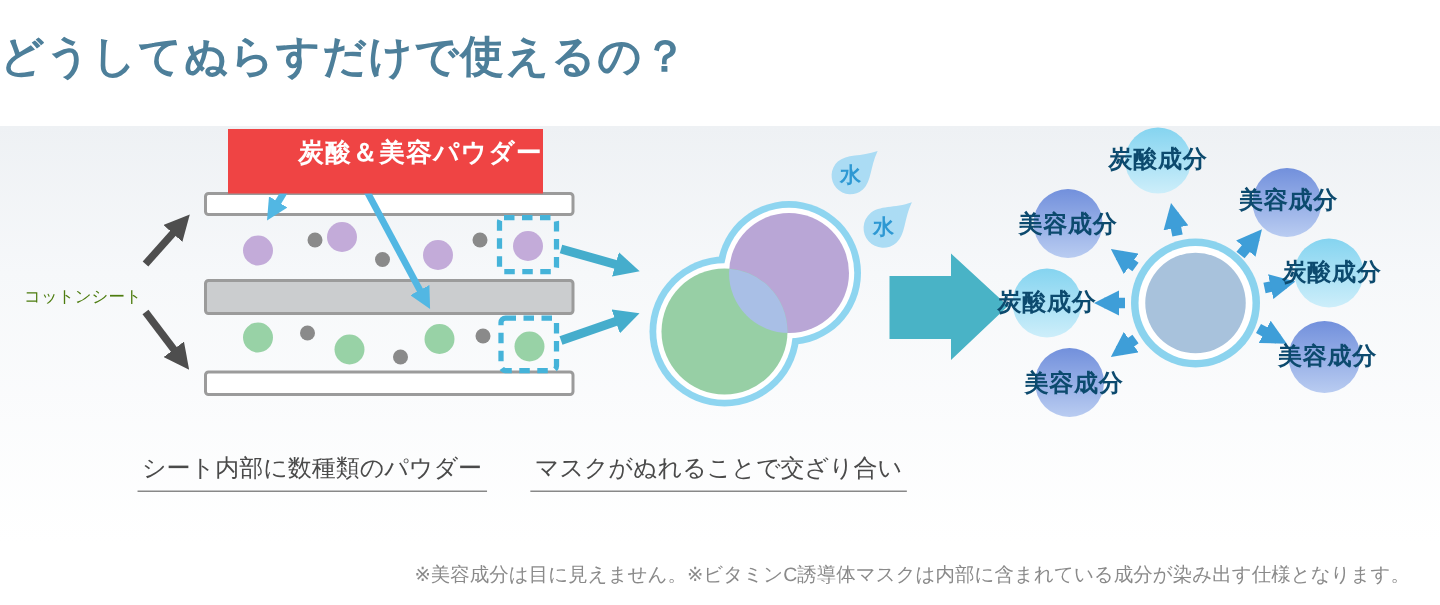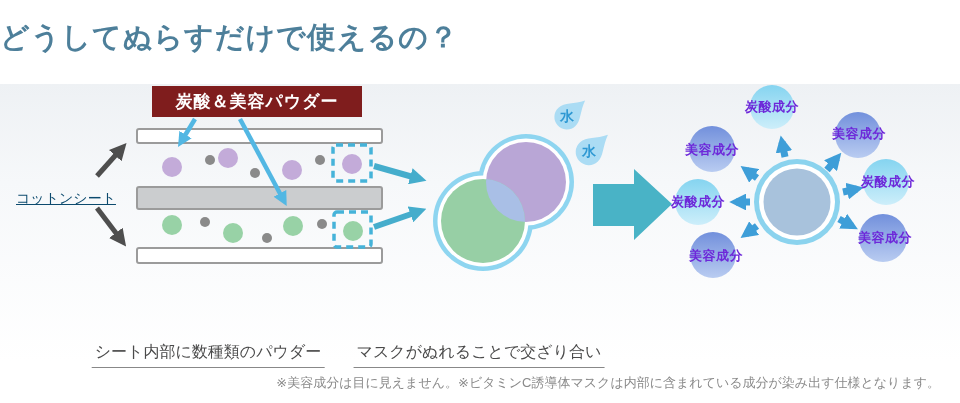--- a/index.html
+++ b/index.html
@@ -3,30 +3,30 @@
 <meta charset="utf-8">
 <style>
   * { margin:0; padding:0; box-sizing:border-box; }
   body { font-family:"Liberation Sans","DejaVu Sans",sans-serif; background:#fff; }
   .canvas { position:relative; width:960px; height:403px; background:#fff; overflow:hidden; }
   .bg-band { position:absolute; left:0; top:84px; width:100%; height:278px;
              background:linear-gradient(180deg,#eef1f4 0%,#f6f8fa 35%,#ffffff 100%); }
   .title { position:absolute; left:0; right:0; top:18px; 
            font-size:29px; font-weight:bold; color:#4d7f9a; letter-spacing:1px; }
   .svg-layer { position:absolute; left:0; top:0; }
-  .powder-label { position:absolute; left:152px; top:86px; width:210px; height:31px;
-                  background:#7f1d1d; color:#fff; font-size:17px; font-weight:bold;
-                  text-align:center; line-height:31px; letter-spacing:1px; }
-  .cotton-label { position:absolute; left:16px; top:190px; font-size:14px; color:#0c4a6e;text-decoration:underline; }
+  .powder-label { position:absolute; left:152px; top:86px; width:210px; height:43px;
+                  background:#ef4444; color:#fff; font-size:17px; font-weight:bold;
+                  text-align:right; line-height:31px; letter-spacing:1px; }
+  .cotton-label { position:absolute; left:16px; top:190px; font-size:11px; color:#4d7c0f; }
   .water { position:absolute; transform:translate(-50%,-50%); color:#2d98d3;
            font-size:14px; font-weight:bold; }
   .bubble-label { position:absolute; transform:translate(-50%,-50%); white-space:nowrap;
-                  font-size:13px; font-weight:bold; color:#6d28d9; letter-spacing:0.5px; }
+                  font-size:16px; font-weight:bold; color:#0c4a6e; letter-spacing:0.5px; }
   .caption { position:absolute; top:302px; transform:translateX(-50%); white-space:nowrap;
-             font-size:16px; color:#4a4a4a; border-bottom:1px solid #888; padding:0 3px 4px;margin-top:40px; }
+             font-size:16px; color:#4a4a4a; border-bottom:1px solid #888; padding:0 3px 4px; }
   .cap-1 { left:208px; } .cap-2 { left:479px; } .cap-3 { left:796px; }
   .footnote { position:absolute; right:20px; top:374px; font-size:13px; color:#8a8a8a; }
 </style>
 </head>
 <body>
 
 <div class="canvas">
   <div class="bg-band"></div>
 
   <svg class="svg-layer" width="960" height="403" viewBox="0 0 960 403">

